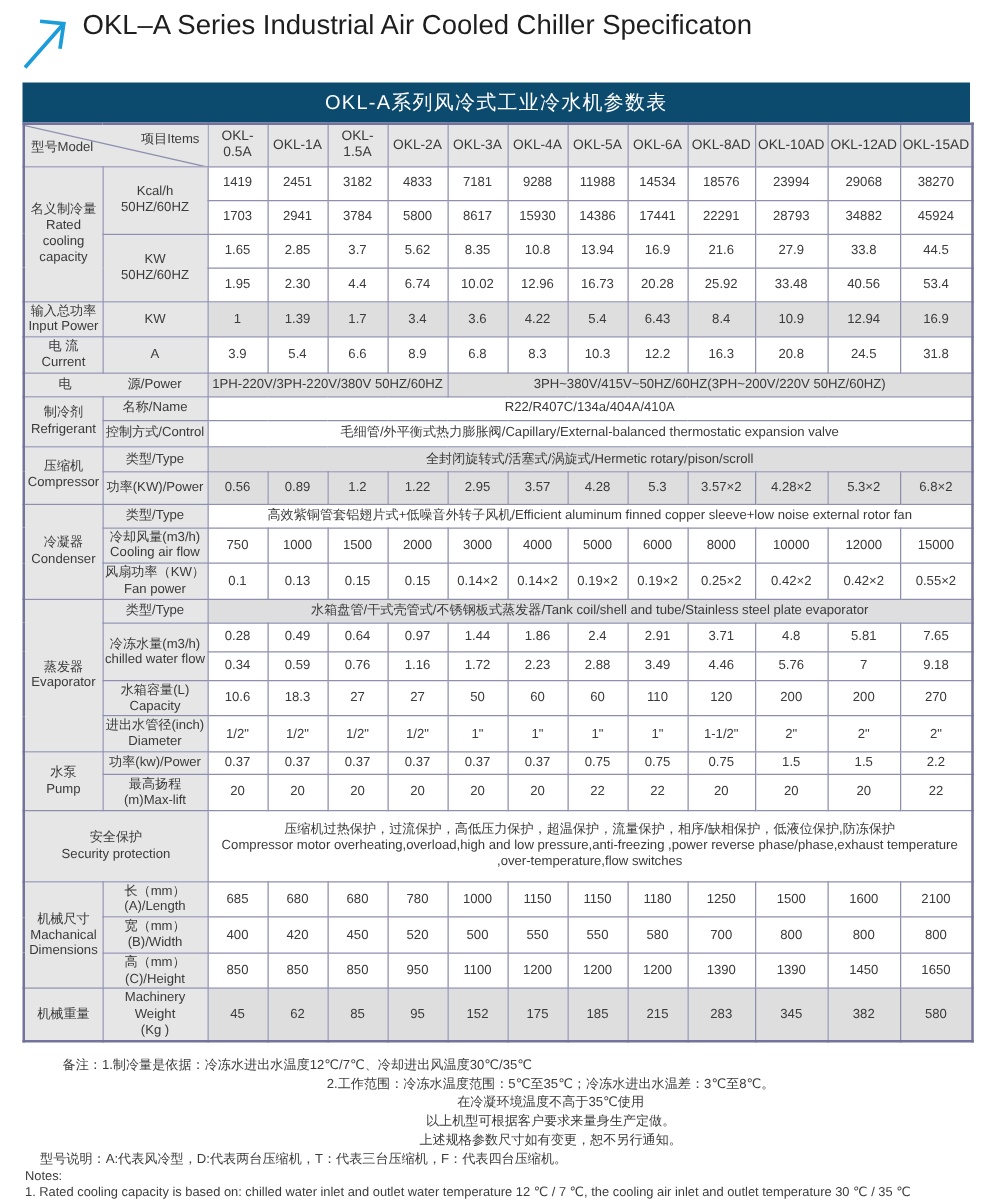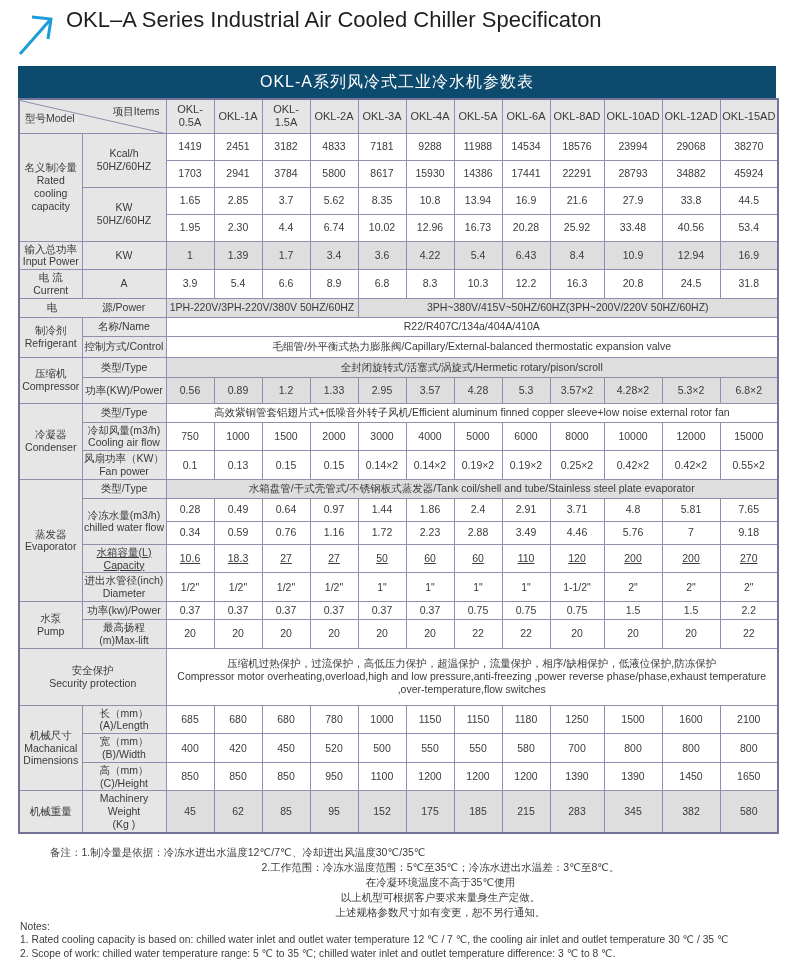--- a/index.html
+++ b/index.html
@@ -235,21 +235,21 @@
           <td rowspan="2" class="lbl">压缩机
 Compressor</td>
           <td class="lbl">类型/Type</td>
           <td colspan="12" class="g">全封闭旋转式/活塞式/涡旋式/Hermetic rotary/pison/scroll</td>
         </tr>
         <tr style="height: 26px;">
           <td class="lbl">功率(KW)/Power</td>
           <td class="g">0.56</td>
           <td class="g">0.89</td>
           <td class="g">1.2</td>
-          <td class="g">1.33</td>
+          <td class="g">1.22</td>
           <td class="g">2.95</td>
           <td class="g">3.57</td>
           <td class="g">4.28</td>
           <td class="g">5.3</td>
           <td class="g">3.57×2</td>
           <td class="g">4.28×2</td>
           <td class="g">5.3×2</td>
           <td class="g">6.8×2</td>
         </tr>
         <tr style="height: 19px;">
@@ -319,21 +319,21 @@
           <td class="">1.16</td>
           <td class="">1.72</td>
           <td class="">2.23</td>
           <td class="">2.88</td>
           <td class="">3.49</td>
           <td class="">4.46</td>
           <td class="">5.76</td>
           <td class="">7</td>
           <td class="">9.18</td>
         </tr>
-        <tr style="height: 27px; text-decoration: underline;">
+        <tr style="height: 27px;">
           <td class="lbl">水箱容量(L)
 Capacity</td>
           <td class="">10.6</td>
           <td class="">18.3</td>
           <td class="">27</td>
           <td class="">27</td>
           <td class="">50</td>
           <td class="">60</td>
           <td class="">60</td>
           <td class="">110</td>
@@ -464,20 +464,21 @@
       </tbody>
   </table>
 
   <div class="notes">
     <div id="notes-zh">
         <div class="note-zh ind-a">备注：1.制冷量是依据：冷冻水进出水温度12℃/7℃、冷却进出风温度30℃/35℃</div>
         <div class="note-zh ind-b">2.工作范围：冷冻水温度范围：5℃至35℃；冷冻水进出水温差：3℃至8℃。</div>
         <div class="note-zh ind-b">在冷凝环境温度不高于35℃使用</div>
         <div class="note-zh ind-b">以上机型可根据客户要求来量身生产定做。</div>
         <div class="note-zh ind-b">上述规格参数尺寸如有变更，恕不另行通知。</div>
+        <div class="note-zh ind-c">型号说明：A:代表风冷型，D:代表两台压缩机，T：代表三台压缩机，F：代表四台压缩机。</div>
       </div>
     <div id="notes-en">
         <div class="note-en ind-d">Notes:</div>
         <div class="note-en ind-d">1. Rated cooling capacity is based on: chilled water inlet and outlet water temperature 12 ℃ / 7 ℃, the cooling air inlet and outlet temperature 30 ℃ / 35 ℃</div>
         <div class="note-en ind-d">2. Scope of work: chilled water temperature range: 5 ℃ to 35 ℃; chilled water inlet and outlet temperature difference: 3 ℃ to 8 ℃.</div>
       </div>
   </div>
 
 </div>
 

